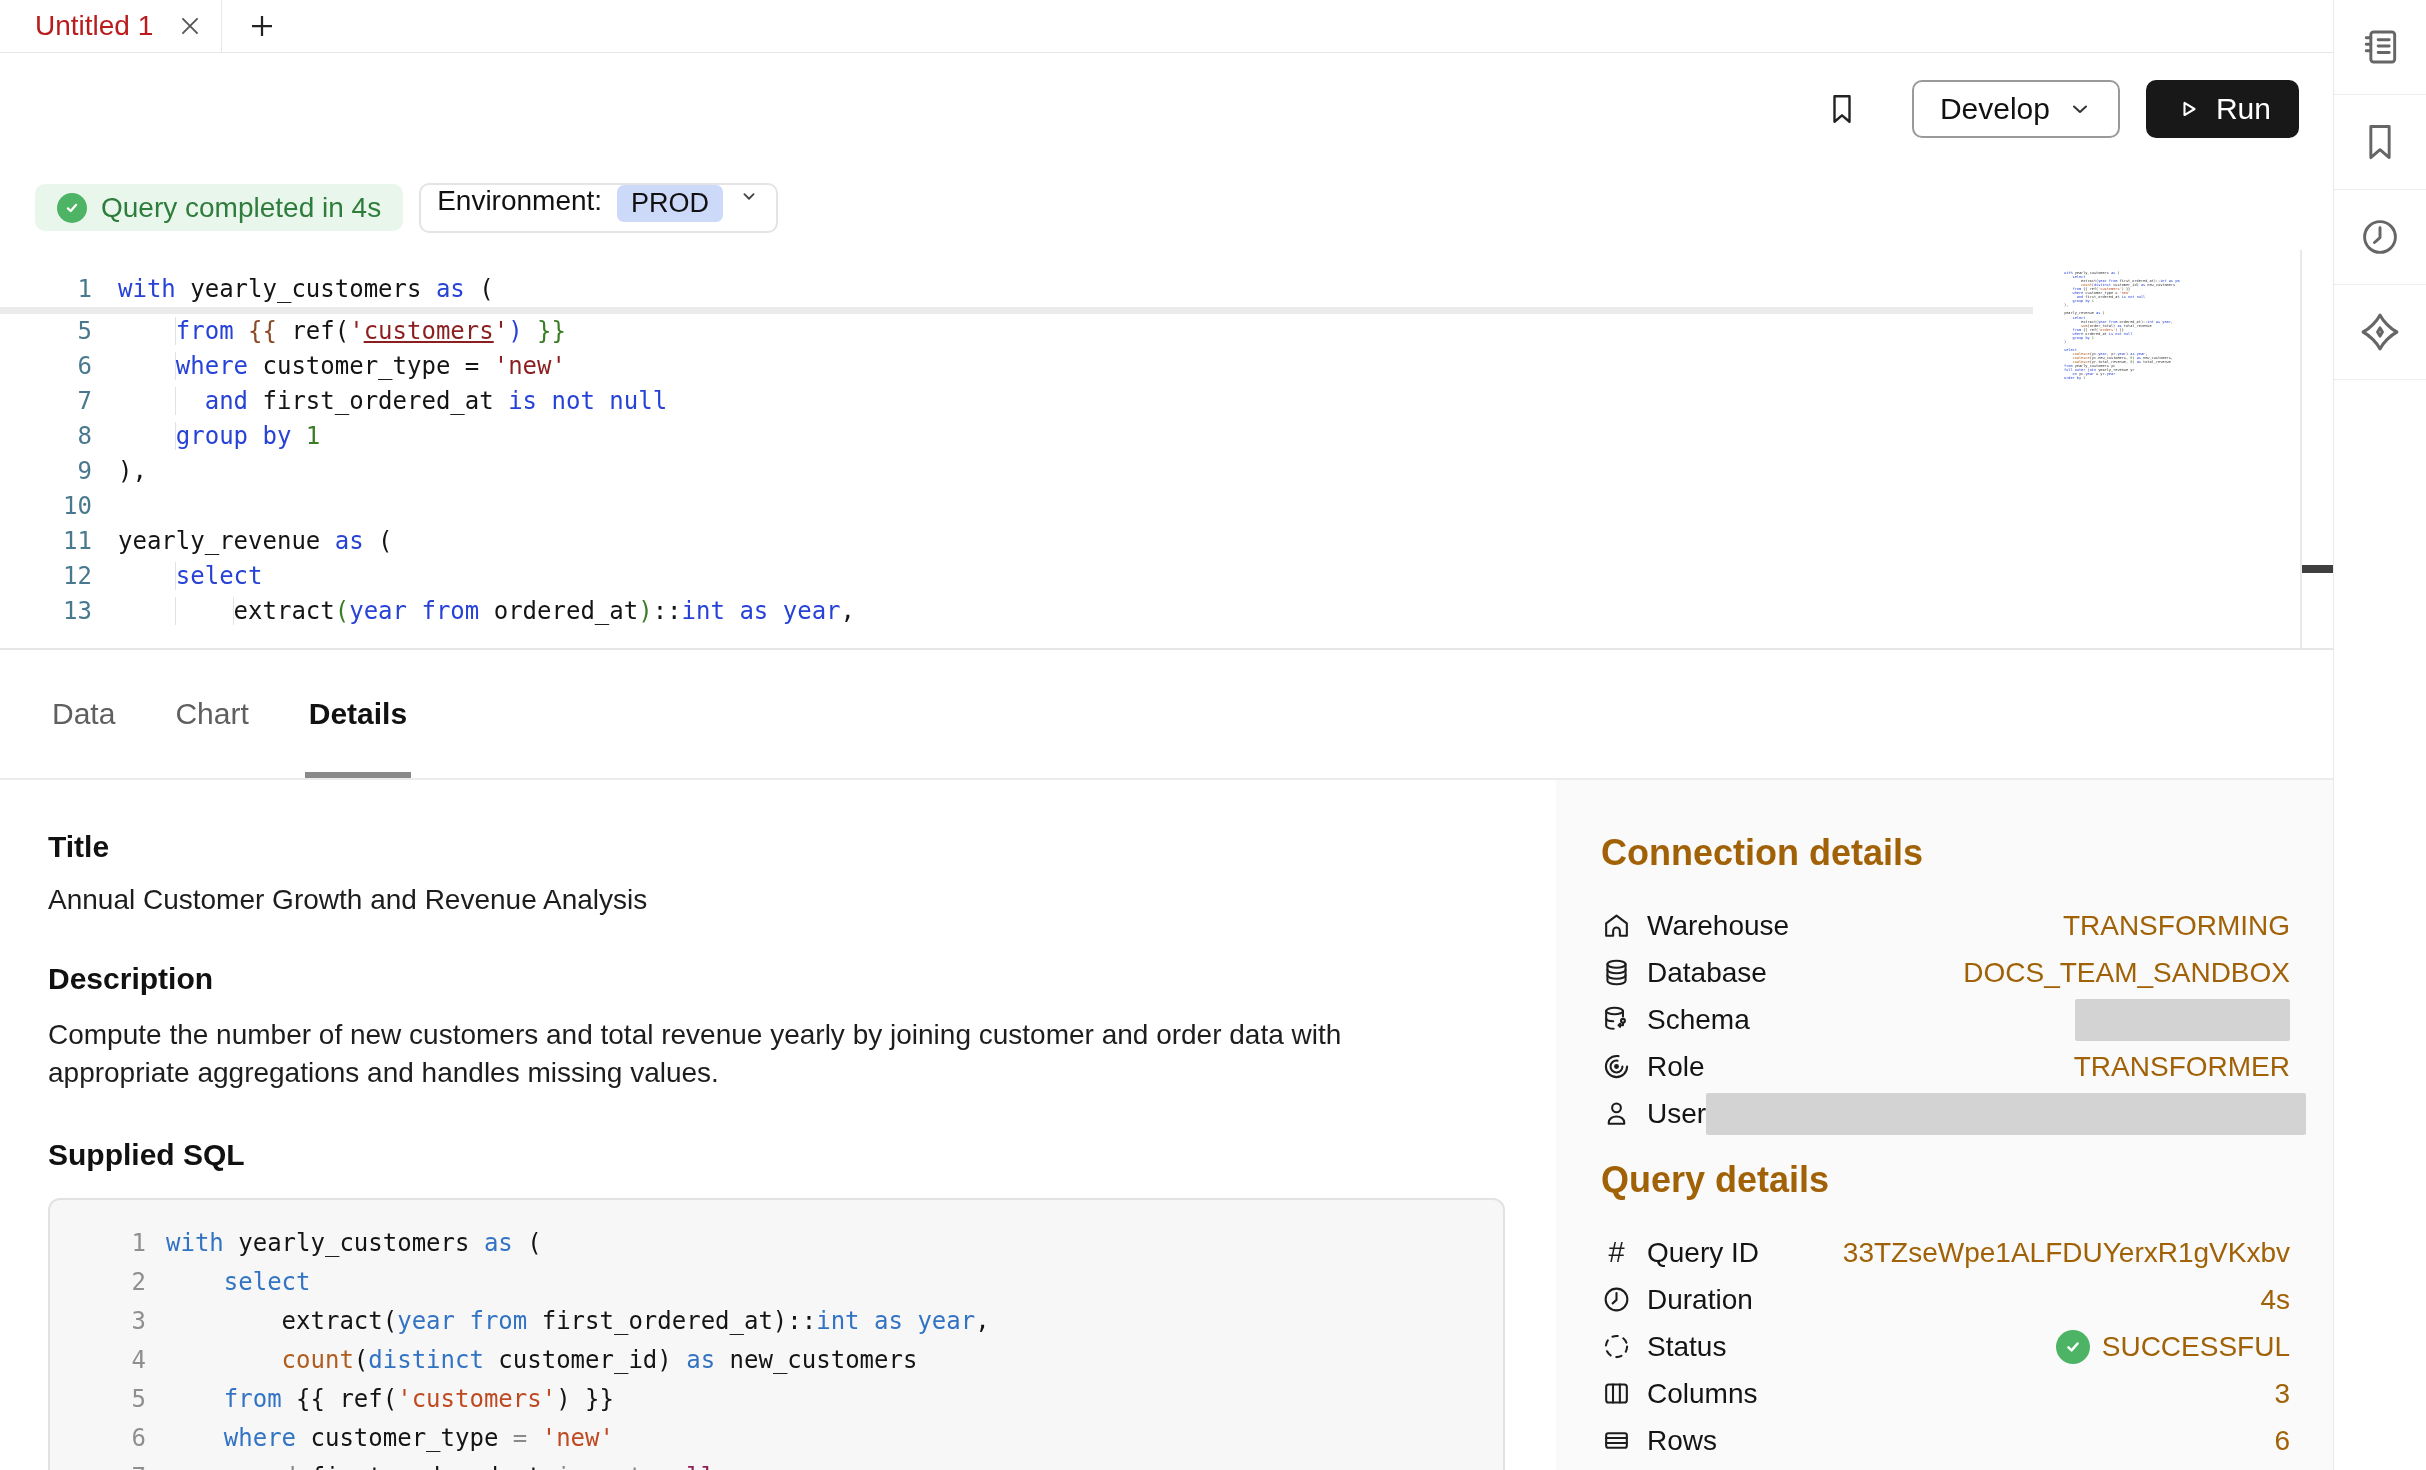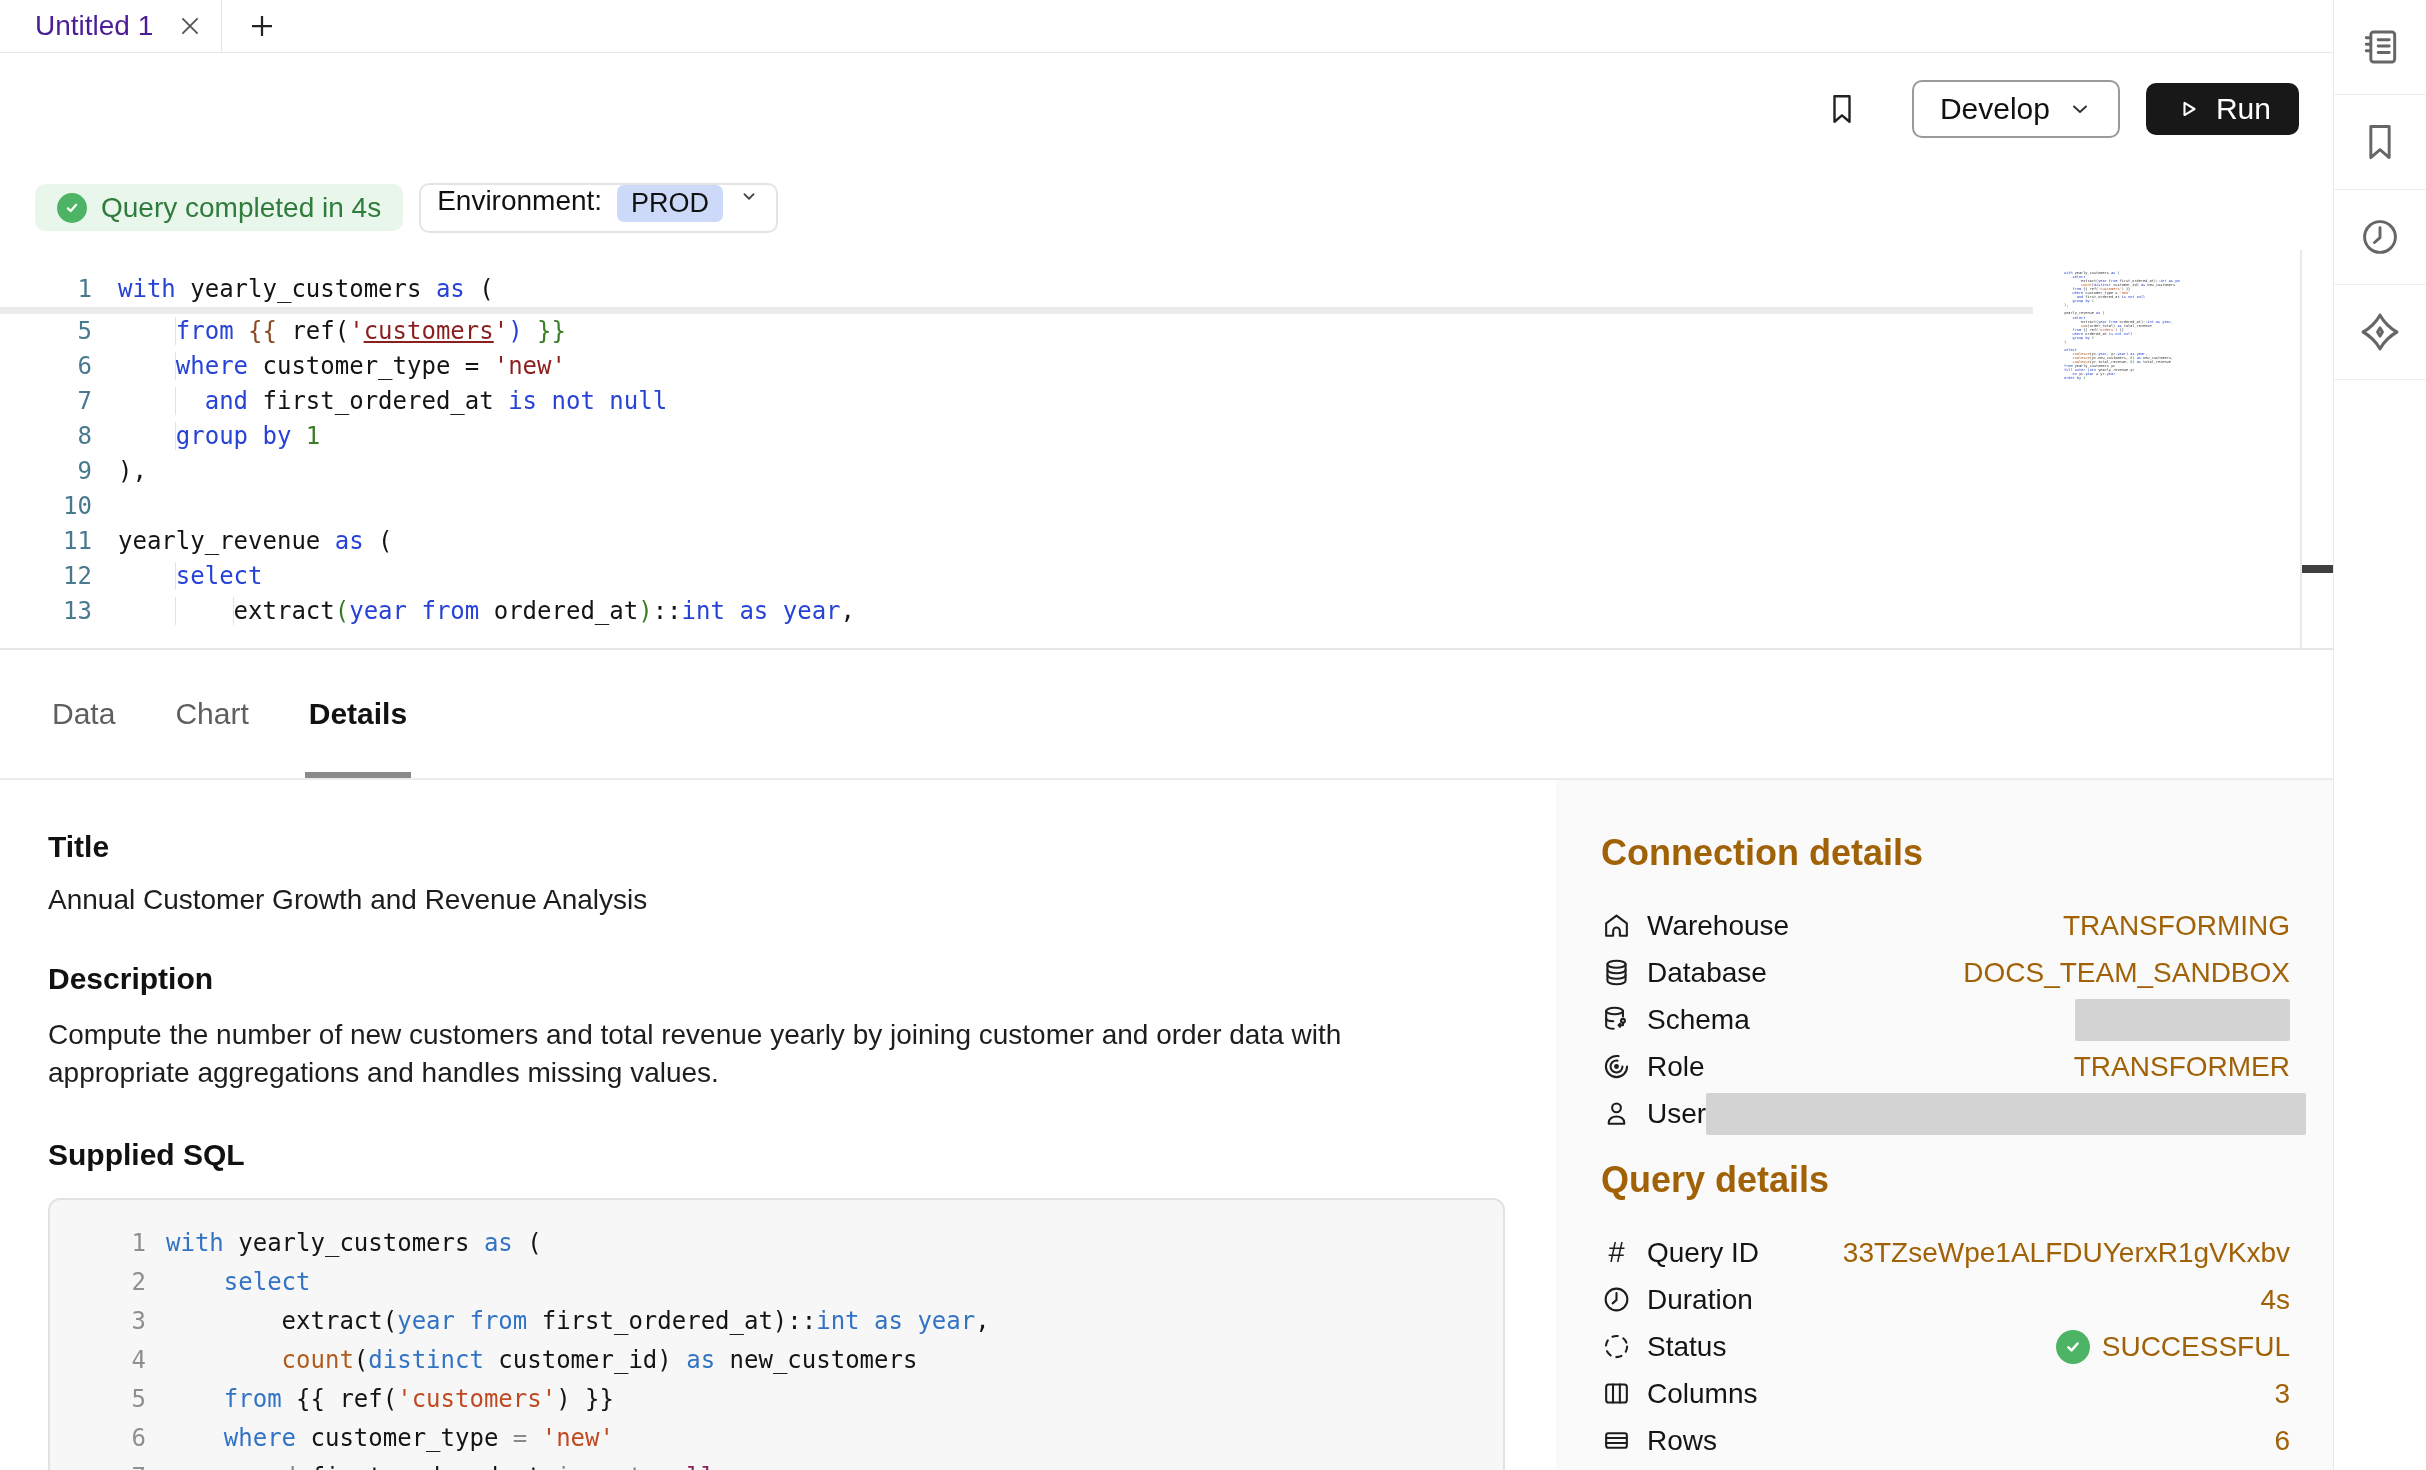--- a/index.html
+++ b/index.html
@@ -6,34 +6,34 @@
   html,body { background:#fff; }
   .app {
     width:2426px; height:1470px; overflow:hidden; display:flex;
     font-family:"Liberation Sans", sans-serif; color:#1a1a1a; background:#fff;
   }
   .main { flex:1; display:flex; flex-direction:column; min-width:0; }
 
   
   .tabbar { height:53px; border-bottom:1px solid #e7e7e7; display:flex; align-items:stretch; }
   .doc-tab { width:222px; display:flex; align-items:center; padding:0 18px 0 35px; border-right:1px solid #e7e7e7; cursor:pointer; }
-  .doc-tab-title { color:#4c1d95; font-size:28px; }
+  .doc-tab-title { color:#b91c1c; font-size:28px; }
   .tab-close { margin-left:auto; color:#555; width:26px; height:26px; }
   .tab-add { width:80px; display:flex; align-items:center; justify-content:center; color:#222; }
   .tab-add svg { width:30px; height:30px; }
 
   
   .toolbar { height:112px; display:flex; align-items:center; justify-content:flex-end; padding-right:34px; }
   .icon-btn { background:none; border:none; color:#222; display:flex; align-items:center; cursor:pointer; }
   .bookmark-top { margin-right:52px; }
   .bookmark-top svg { width:36px; height:36px; }
   .develop-btn { display:flex; align-items:center; gap:18px; height:58px; padding:0 26px; background:#fff;
     border:2px solid #9a9a9a; border-radius:10px; font-size:30px; color:#111; cursor:pointer; font-family:inherit; }
   .develop-btn svg { width:24px; height:24px; color:#333; }
-  .run-btn { display:flex; align-items:center; gap:14px; height:52px; padding:0 28px; margin-left:26px;
+  .run-btn { display:flex; align-items:center; gap:14px; height:58px; padding:0 28px; margin-left:26px;
     background:#181818; color:#fff; border:none; border-radius:10px; font-size:30px; font-weight:500; cursor:pointer; font-family:inherit; }
   .run-btn svg { width:28px; height:28px; }
 
   
   .statusrow { height:85px; display:flex; align-items:center; padding-left:35px; gap:16px; }
   .query-pill { display:flex; align-items:center; gap:14px; height:47px; padding:0 22px;
     background:#e9f6ec; border-radius:10px; color:#2f7d3c; font-size:28px; font-weight:500; }
   .check-circle { width:30px; height:30px; border-radius:50%; background:#4db465; display:flex; align-items:center; justify-content:center; flex:0 0 auto; }
   .check-circle svg { width:18px; height:18px; color:#fff; }
   .env-select { display:flex; align-items:flex-start; gap:15px; height:50px; padding:0 16px;

